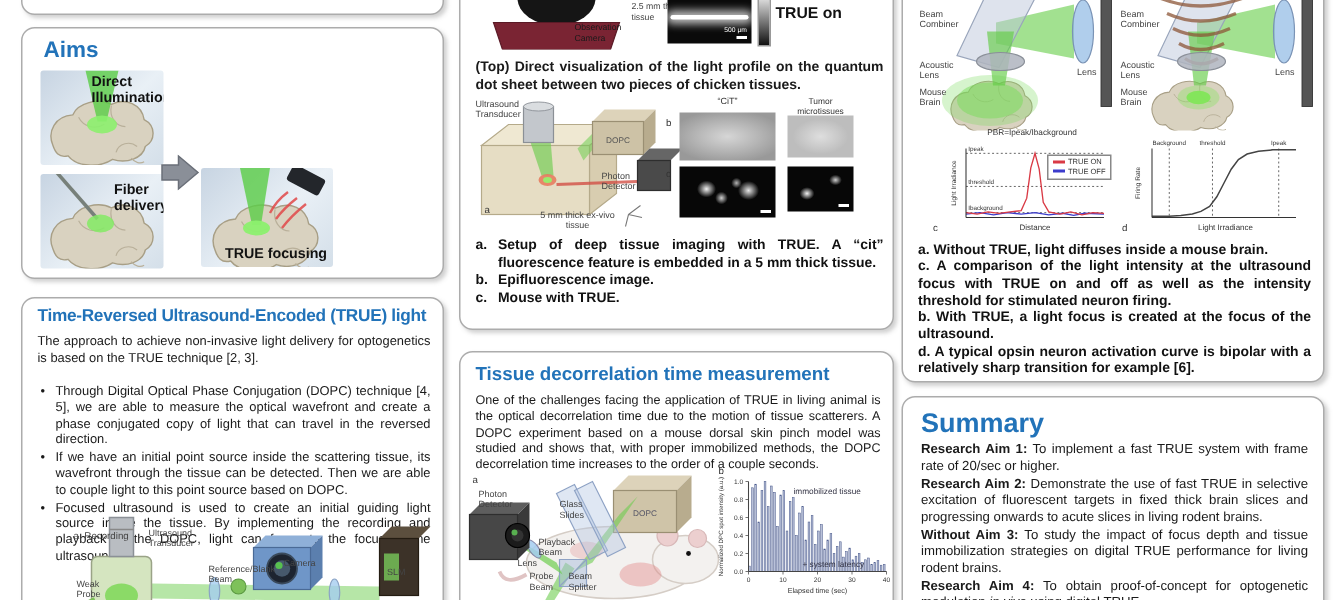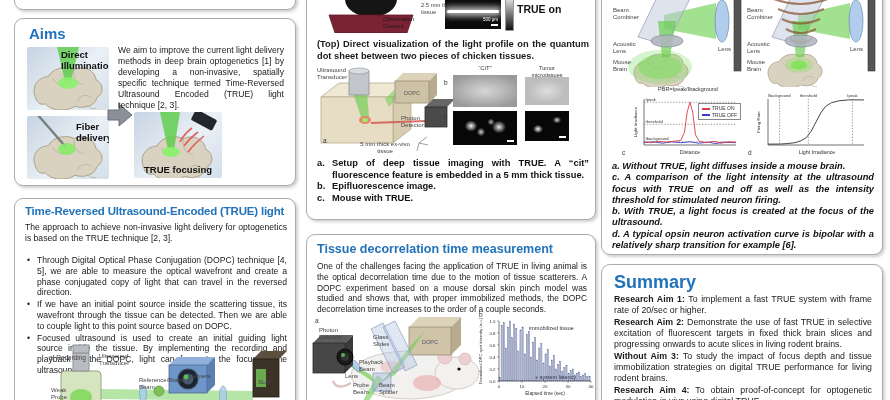--- a/index.html
+++ b/index.html
@@ -63,34 +63,33 @@
         <line x1="10" y1="-2" x2="38" y2="30" stroke="#77807a" stroke-width="2.4"></line>
         <ellipse cx="40" cy="33" rx="9" ry="6" fill="rgba(130,235,100,0.85)"></ellipse>
       </svg>
       <div class="plabel" style="left:49px;top:6px;width:36px;">Fiber delivery</div>
     </div>
 
     <svg width="26" height="24" style="position:absolute;left:92px;top:84px;">
       <path d="M1,7 L12,7 L12,1 L25,12 L12,23 L12,17 L1,17 Z" fill="#8a8f98" stroke="#6a6f78" stroke-width="1"></path>
     </svg>
 
-    <div class="panel fig" style="left:119px;top:93px;width:88px;height:66px;">
+    <div class="panel fig" style="left:119px;top:93px;width:88px;height:66px;text-align:center;">
       <svg width="88" height="66">
         <use href="#brainShape" transform="translate(3,18) scale(0.8)"></use>
         <polygon points="26,0 46,0 40,38 34,38" fill="rgba(90,205,70,0.8)"></polygon>
         <ellipse cx="37" cy="40" rx="9" ry="5" fill="rgba(140,240,110,0.95)"></ellipse>
         <g transform="rotate(28 70 8)">
             <rect x="58" y="2" width="24" height="12" rx="2" fill="#23262b"></rect>
           </g>
         <path d="M58,16 Q50,22 46,30 M64,20 Q55,27 50,34 M70,24 Q60,32 54,40" fill="none" stroke="#e04848" stroke-width="1.6" opacity="0.85"></path>
       </svg>
       <div class="plabel" style="left:10px;top:53px;width:80px;">TRUE focusing</div>
     </div>
 
-    <p class="body-tx" style="left:103px;top:26px;width:166px;">We aim to improve the current light delivery methods in deep brain optogenetics [1] by developing a non-invasive, spatially specific technique termed Time-Reversed Ultrasound Encoded (TRUE) light technique [2, 3].</p>
   </section>
 
   <section class="box" id="box-true" style="left:14px;top:198px;width:282px;height:232px;">
     <h2 class="sec-title" style="left:10px;top:6px;font-size:11.5px;letter-spacing:-0.2px;white-space:nowrap;">Time-Reversed Ultrasound-Encoded (TRUE) light</h2>
     <p class="body-tx" style="left:10px;top:23px;width:262px;">The approach to achieve non-invasive light delivery for optogenetics is based on the TRUE technique [2, 3].</p>
     <div style="position:absolute;left:10px;top:56px;width:262px;">
       <p class="blt">Through Digital Optical Phase Conjugation (DOPC) technique [4, 5], we are able to measure the optical wavefront and create a phase conjugated copy of light that can travel in the reversed direction.</p>
       <p class="blt">If we have an initial point source inside the scattering tissue, its wavefront through the tissue can be detected. Then we are able to couple light to this point source based on DOPC.</p>
       <p class="blt">Focused ultrasound is used to create an initial guiding light source inside the tissue. By implementing the recording and playback of the DOPC, light can focus to the focus of the ultrasound.</p>
     </div>
@@ -393,21 +392,21 @@
         <line x1="98.48" y1="10" x2="98.48" y2="56" stroke="#333" stroke-width="0.5" stroke-dasharray="1.3,1.6"></line>
         <text x="98.48" y="7.5" text-anchor="middle" font-size="4.2" fill="#333">Ipeak</text>
         <polyline fill="none" stroke="#444444" stroke-width="1" points="14.0,55.1 25.5,55.1 33.2,54.6 40.9,53.7 46.6,51.9 52.4,48.6 57.2,42.2 62.0,33.0 66.8,23.8 71.6,17.4 77.4,13.7 85.0,11.8 94.6,10.9 110.0,10.9"></polyline>
         <line x1="14" y1="10" x2="14" y2="56" stroke="#333" stroke-width="0.7"></line>
         <line x1="14" y1="56" x2="110" y2="56" stroke="#333" stroke-width="0.7"></line>
         <text transform="rotate(-90 6 33)" x="6" y="33" text-anchor="middle" font-size="4.4" fill="#333">Firing Rate</text>
       </svg>
     <div class="chart-xlab" style="left:178px;top:184px;width:74px;">Light Irradiance</div>
     <div class="pn" style="left:146px;top:184px;">d</div>
 
-    <div style="position:absolute;left:10px;top:196px;width:262px;font-style:italic;">
+    <div style="position:absolute;left:10px;top:196px;width:262px;">
       <p class="rcap">a. Without TRUE, light diffuses inside a mouse brain.</p>
       <p class="rcap">c. A comparison of the light intensity at the ultrasound focus with TRUE on and off as well as the intensity threshold for stimulated neuron firing.</p>
       <p class="rcap">b. With TRUE, a light focus is created at the focus of the ultrasound.</p>
       <p class="rcap">d. A typical opsin neuron activation curve is bipolar with a relatively sharp transition for example [6].</p>
     </div>
   </section>
 
   <section class="box" id="box-summary" style="left:601px;top:264px;width:282px;height:170px;">
     <h2 class="sec-title" style="left:12px;top:7px;font-size:18px;">Summary</h2>
     <div style="position:absolute;left:12px;top:29px;width:258px;">

